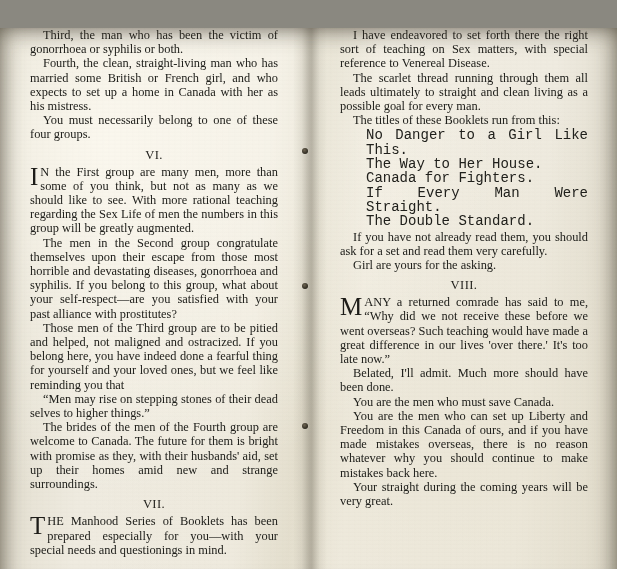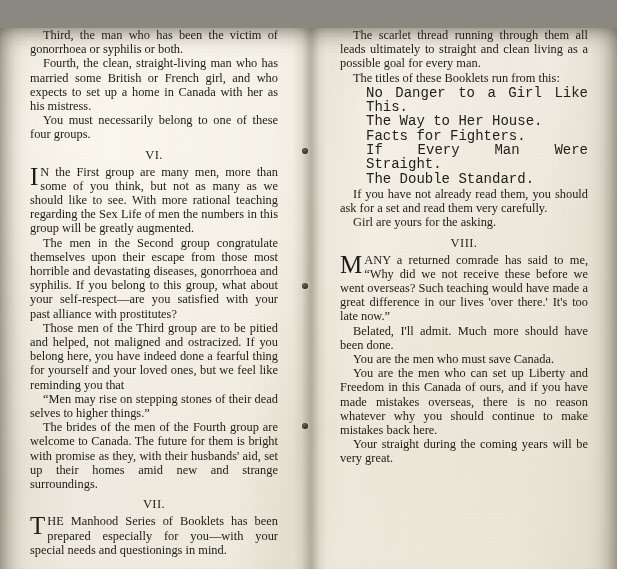--- a/index.html
+++ b/index.html
@@ -163,27 +163,28 @@
 
       <p class="dropcap-para">
         <span class="dropcap">T</span><span>HE Manhood Series of Booklets has been prepared especially for you—with your special needs and questionings in mind.</span>
       </p>
     </div>
     <div class="folio">6</div>
   </div>
 
   <div class="page-col" id="right-page">
     <div class="body-text">
+      <p class="para">I have endeavored to set forth there the right sort of teaching on Sex matters, with special reference to Venereal Disease.</p>
       <p class="para">The scarlet thread running through them all leads ultimately to straight and clean living as a possible goal for every man.</p>
       <p class="para">The titles of these Booklets run from this:</p>
 
       <div class="list-block">
         <p class="list-item">No Danger to a Girl Like This.</p>
         <p class="list-item">The Way to Her House.</p>
-        <p class="list-item">Facts for Fighters.</p>
+        <p class="list-item">Canada for Fighters.</p>
         <p class="list-item">If Every Man Were Straight.</p>
         <p class="list-item">The Double Standard.</p>
       </div>
 
       <p class="para">If you have not already read them, you should ask for a set and read them very carefully.</p>
       <p class="para">Girl are yours for the asking.</p>
 
       <div class="sec-num">VIII.</div>
 
       <p class="dropcap-para">

